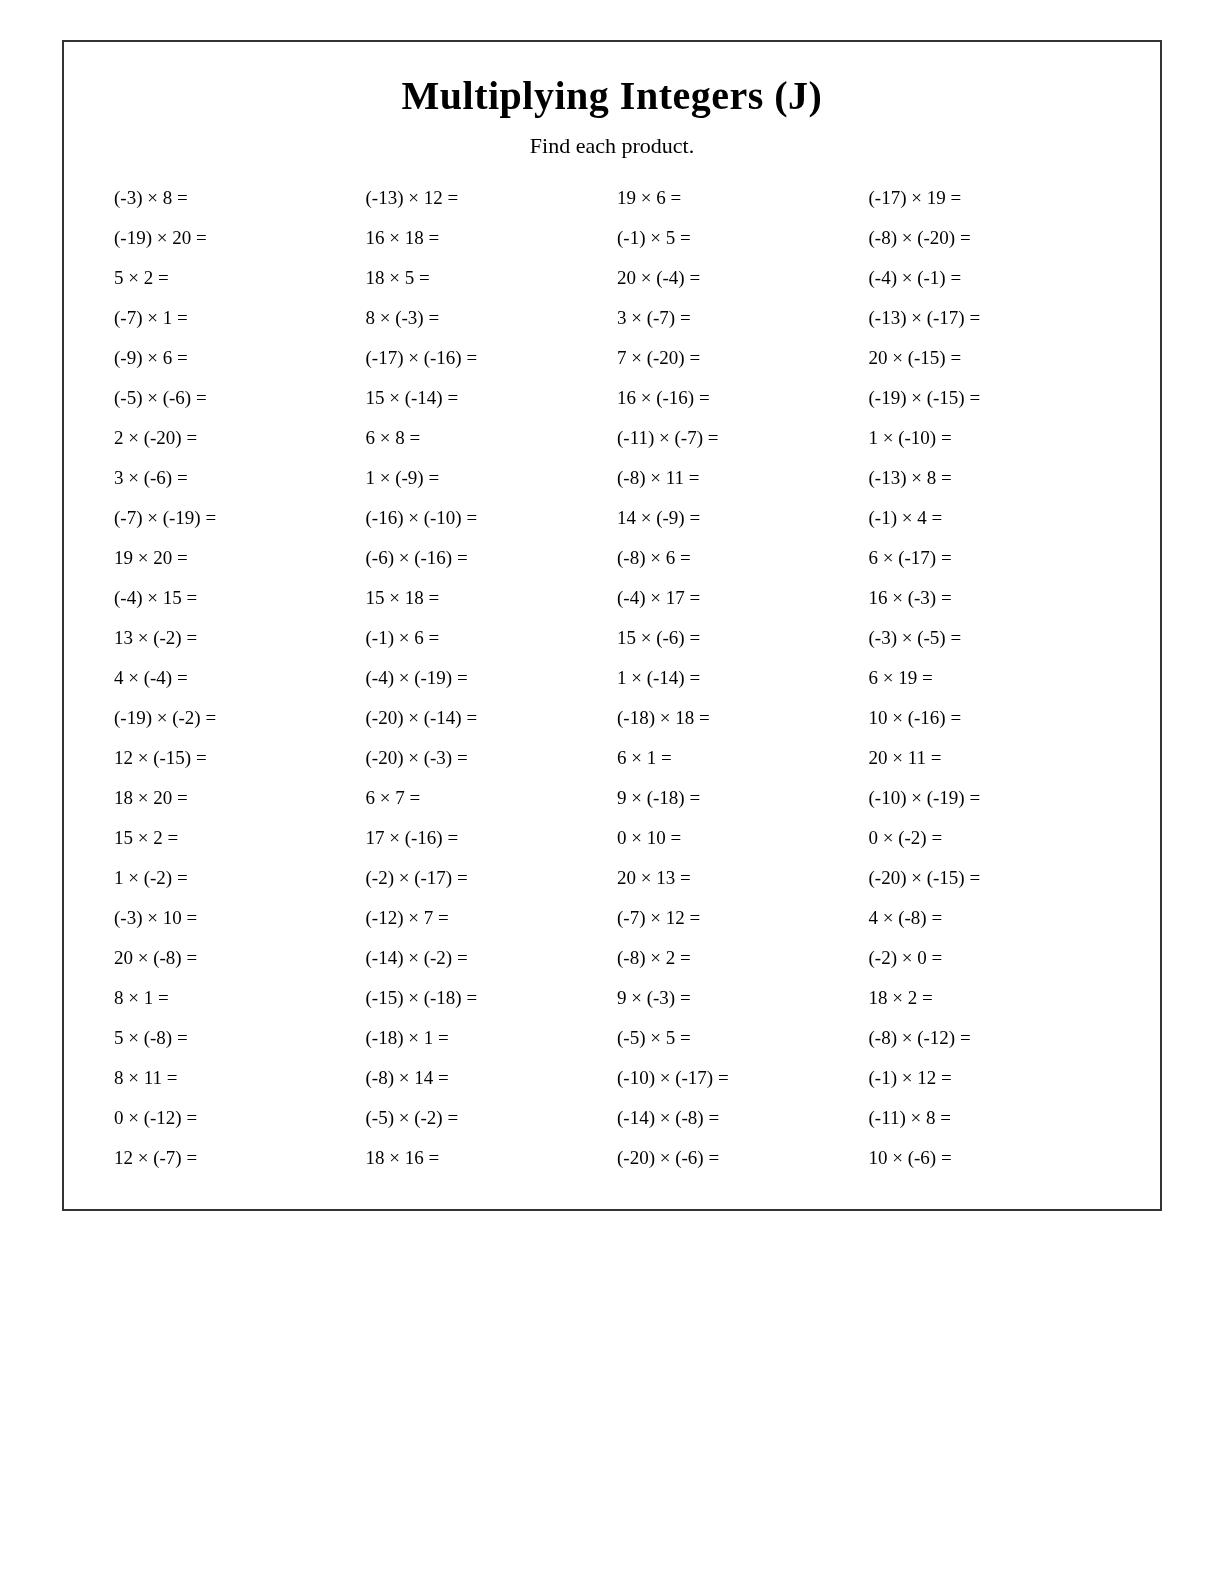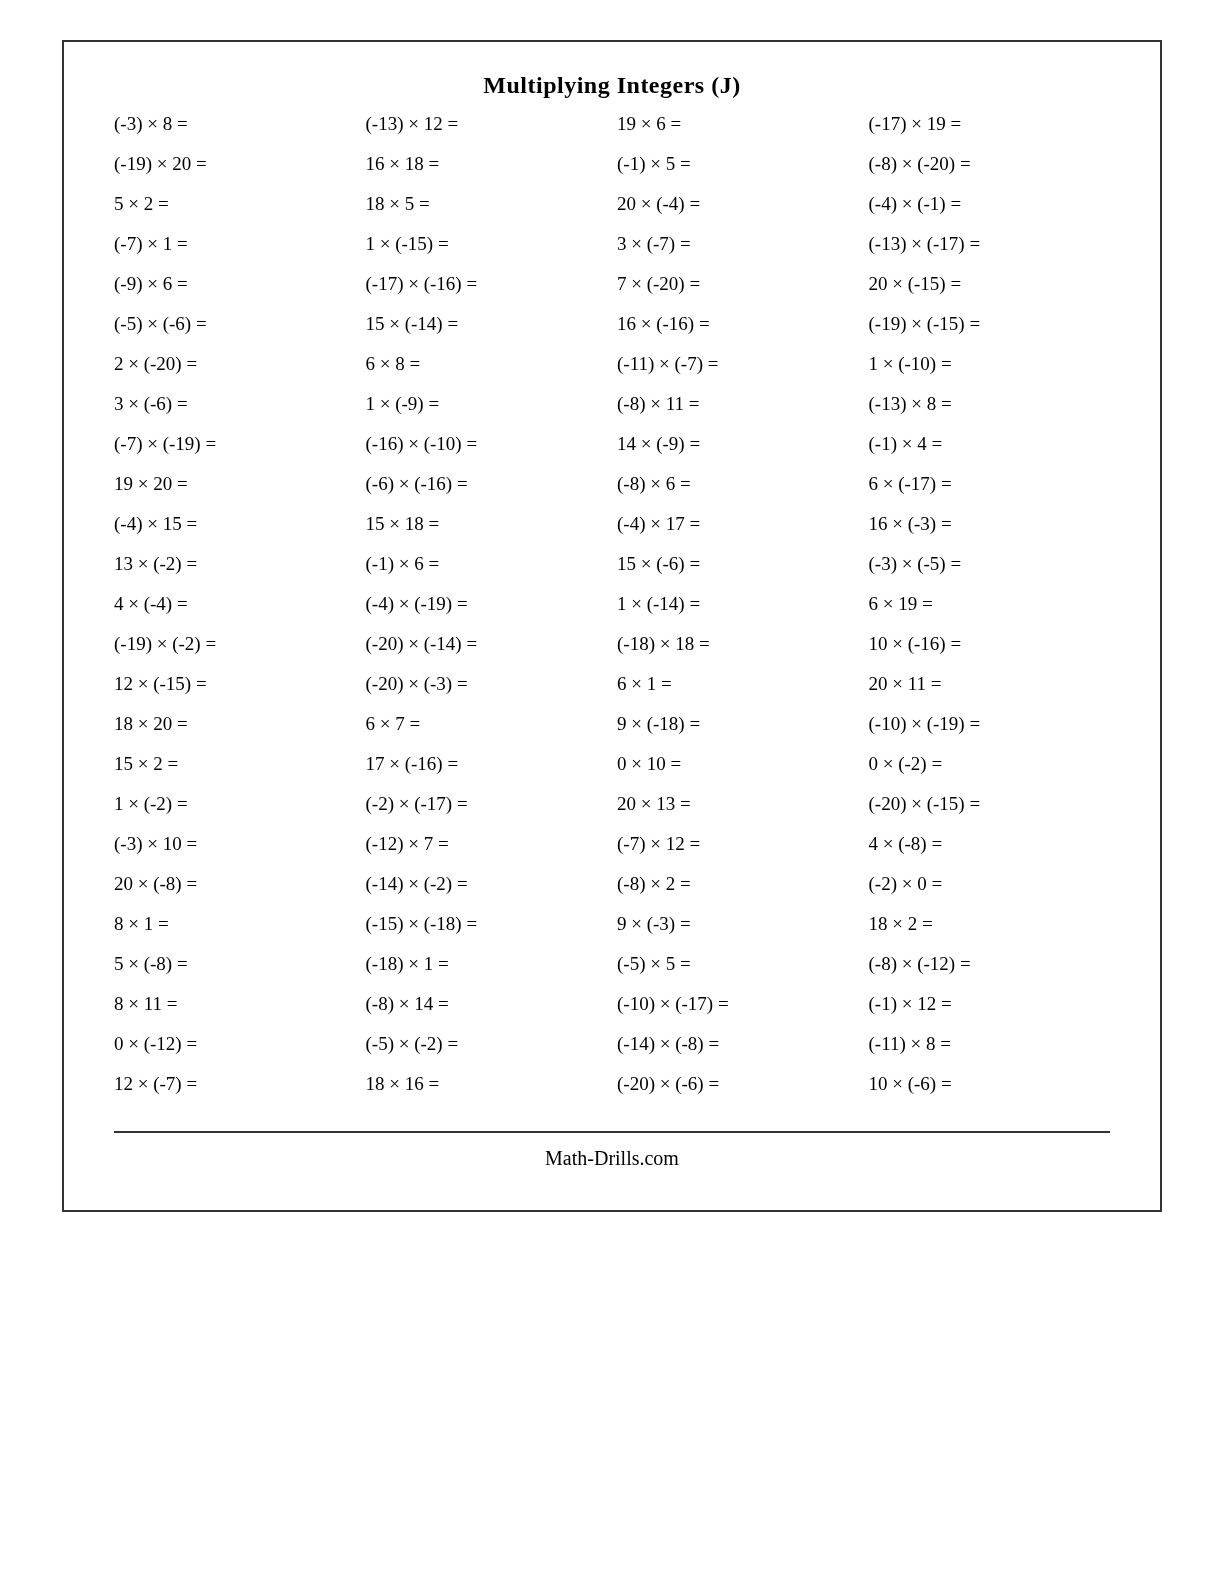--- a/index.html
+++ b/index.html
@@ -13,21 +13,21 @@
       justify-content: center;
       padding: 40px 30px;
     }
     .page {
       width: 1100px;
       border: 2px solid #333;
       padding: 30px 50px 40px 50px;
     }
     .title {
       text-align: center;
-      font-size: 24px;
+      font-size: 40px;
       font-weight: bold;
       margin-bottom: 14px;
       letter-spacing: 0.5px;
     }
     .subtitle {
       text-align: center;
       font-size: 22px;
       margin-bottom: 28px;
     }
     .problems-grid {
@@ -46,35 +46,36 @@
       margin-top: 36px;
       border-top: 2px solid #333;
       padding-top: 14px;
     }
   </style>
 </head>
 <body>
 
 <div class="page">
   <div class="title">Multiplying Integers (J)</div>
+  <div class="subtitle">Find each product.</div>
   <div class="problems-grid">
   <div class="problem">(-3) × 8 =</div>
       <div class="problem">(-13) × 12 =</div>
       <div class="problem">19 × 6 =</div>
       <div class="problem">(-17) × 19 =</div>
       <div class="problem">(-19) × 20 =</div>
       <div class="problem">16 × 18 =</div>
       <div class="problem">(-1) × 5 =</div>
       <div class="problem">(-8) × (-20) =</div>
       <div class="problem">5 × 2 =</div>
       <div class="problem">18 × 5 =</div>
       <div class="problem">20 × (-4) =</div>
       <div class="problem">(-4) × (-1) =</div>
       <div class="problem">(-7) × 1 =</div>
-      <div class="problem">1 × (-15) =</div>
+      <div class="problem">8 × (-3) =</div>
       <div class="problem">3 × (-7) =</div>
       <div class="problem">(-13) × (-17) =</div>
       <div class="problem">(-9) × 6 =</div>
       <div class="problem">(-17) × (-16) =</div>
       <div class="problem">7 × (-20) =</div>
       <div class="problem">20 × (-15) =</div>
       <div class="problem">(-5) × (-6) =</div>
       <div class="problem">15 × (-14) =</div>
       <div class="problem">16 × (-16) =</div>
       <div class="problem">(-19) × (-15) =</div>
@@ -148,14 +149,13 @@
       <div class="problem">(-1) × 12 =</div>
       <div class="problem">0 × (-12) =</div>
       <div class="problem">(-5) × (-2) =</div>
       <div class="problem">(-14) × (-8) =</div>
       <div class="problem">(-11) × 8 =</div>
       <div class="problem">12 × (-7) =</div>
       <div class="problem">18 × 16 =</div>
       <div class="problem">(-20) × (-6) =</div>
       <div class="problem">10 × (-6) =</div>
     </div>
-  <div class="footer">Math-Drills.com</div>
 </div>
 
 </body></html>

